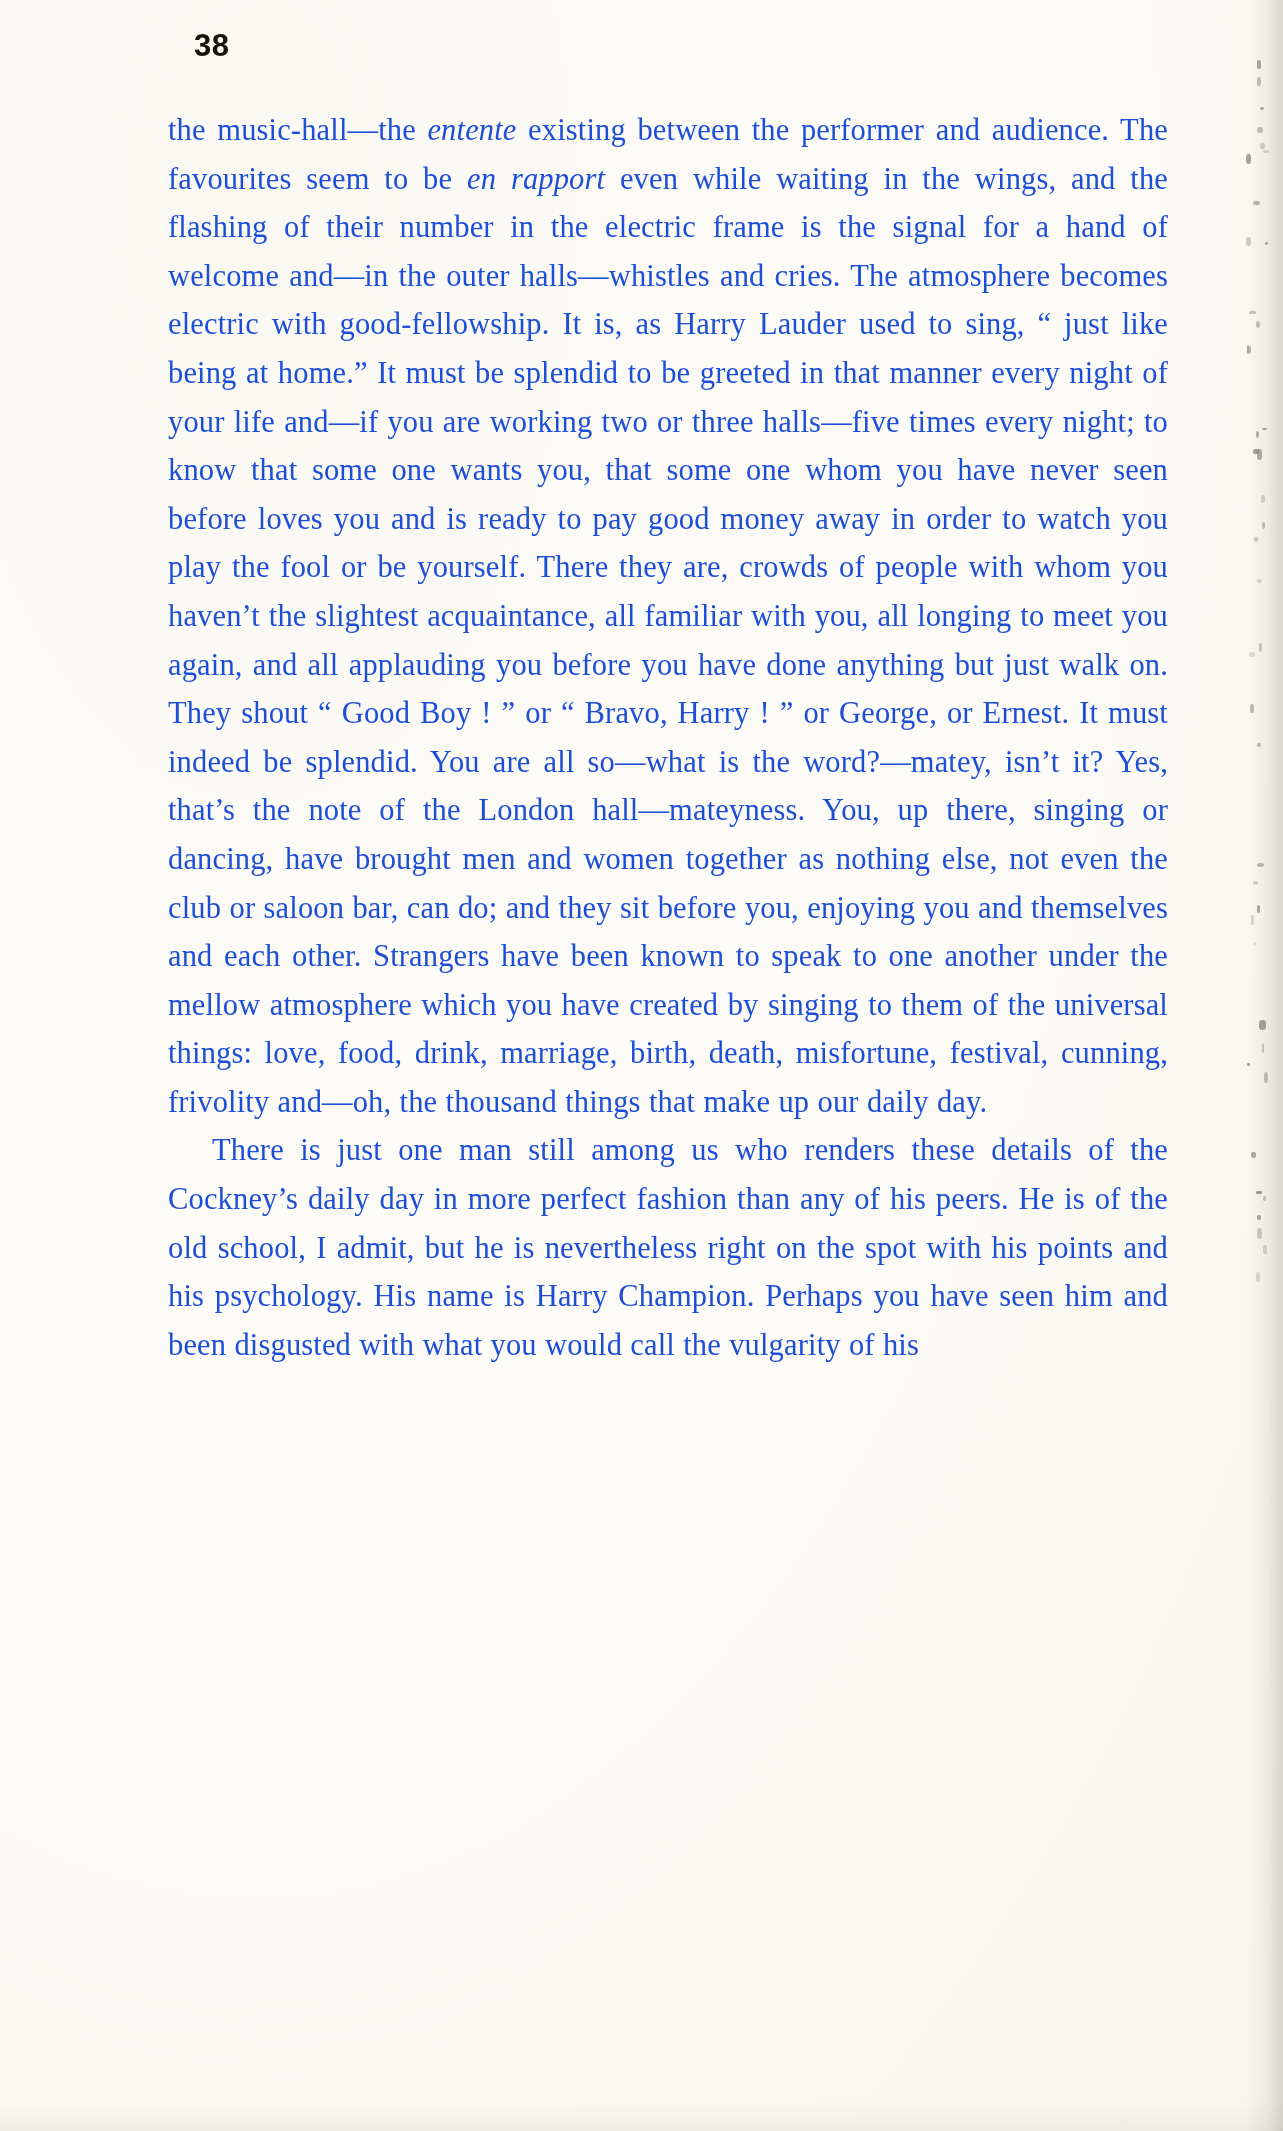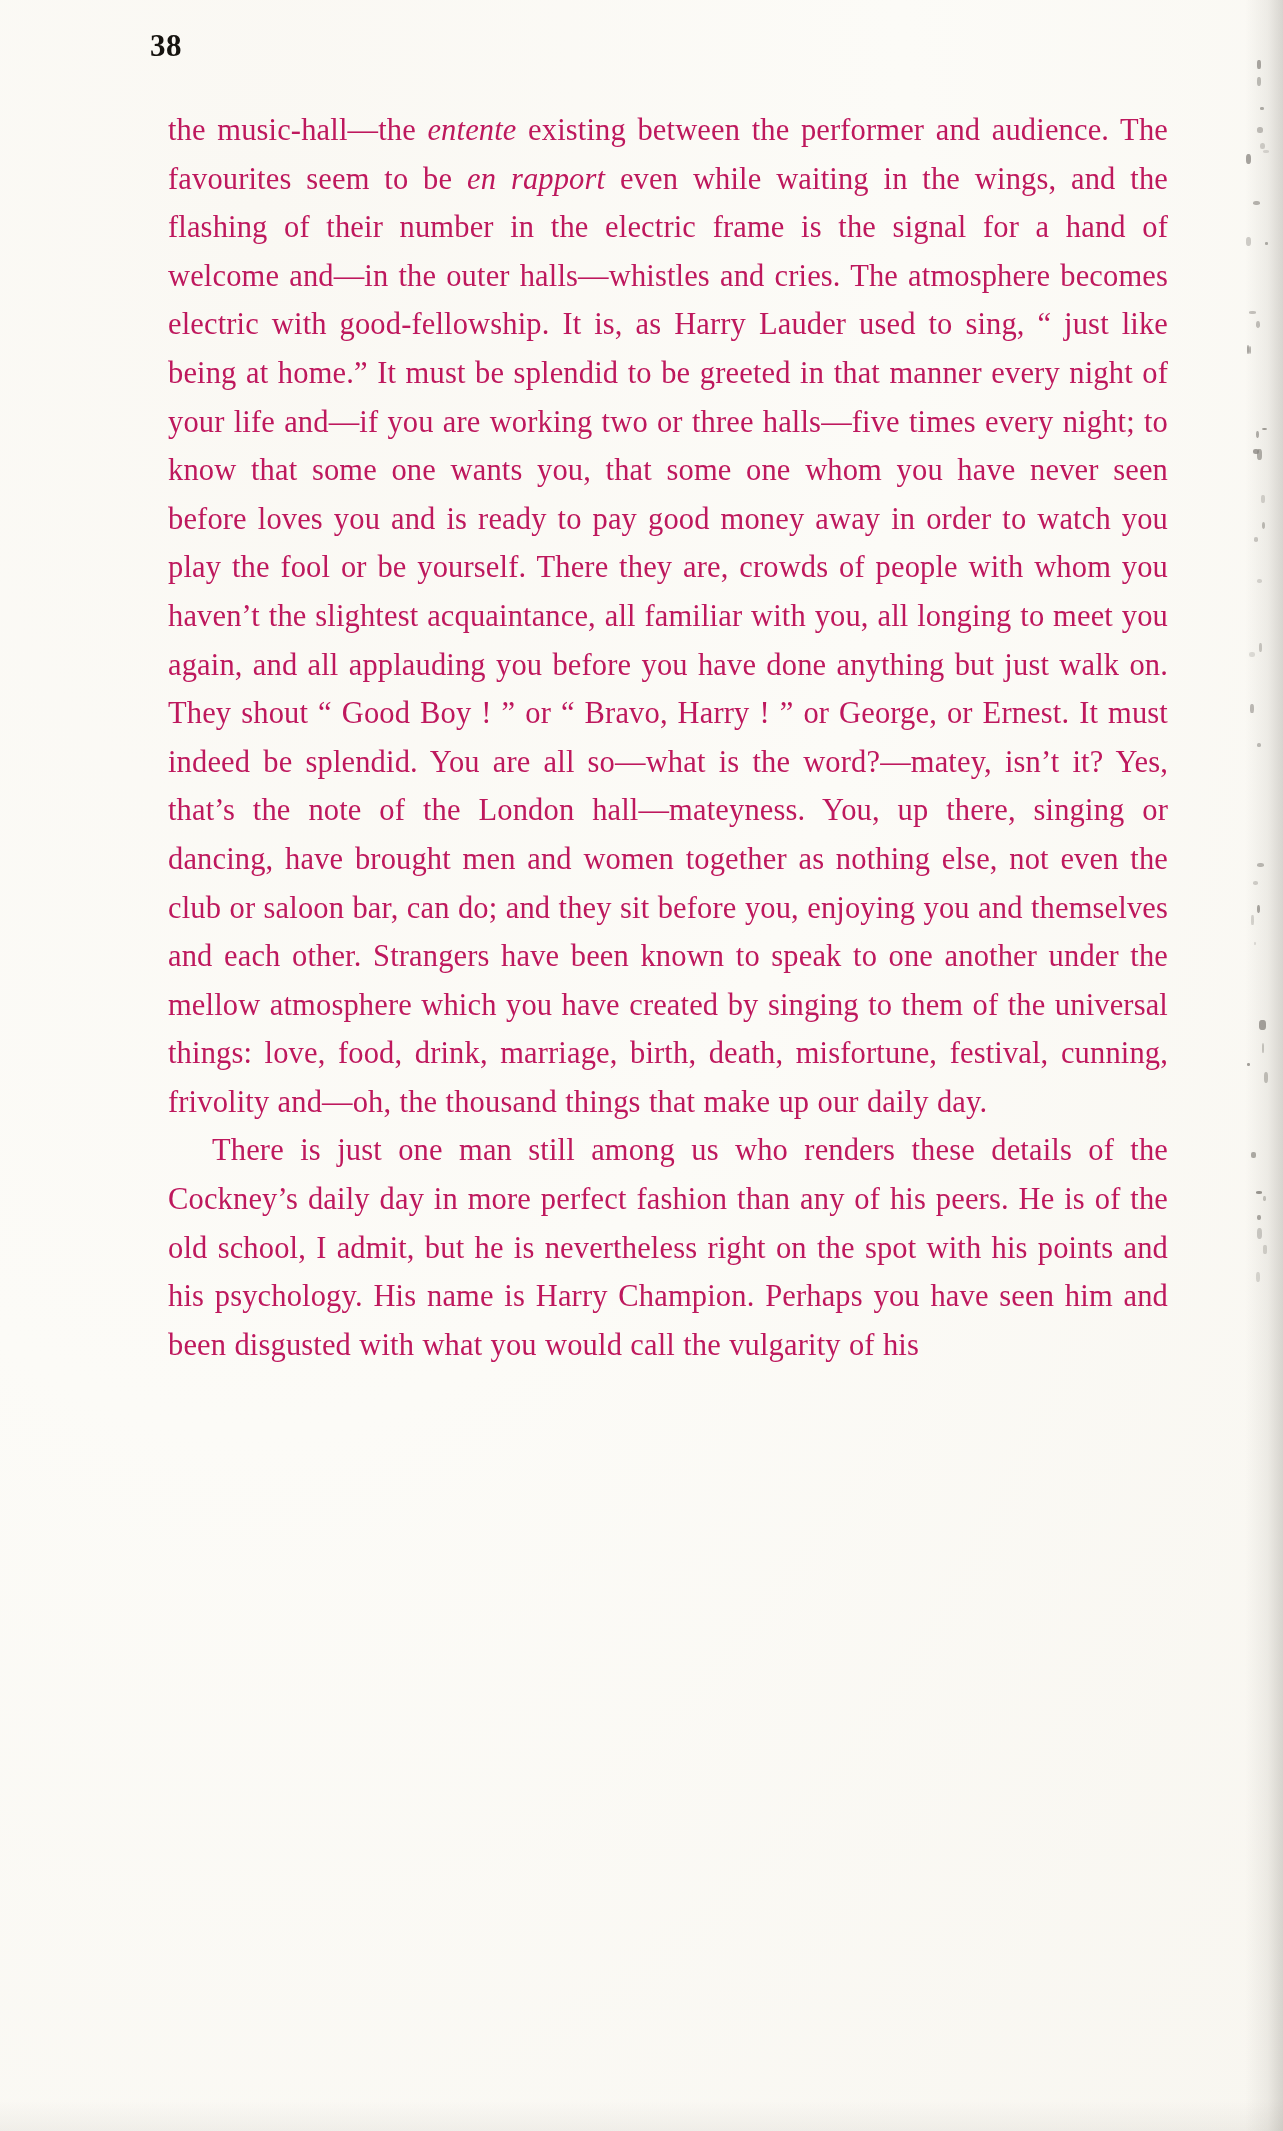--- a/index.html
+++ b/index.html
@@ -71,21 +71,22 @@
     height: 54px;
     display: flex;
     align-items: baseline;
   }
   .folio {
     font-size: 31px;
     font-weight: 700;
     letter-spacing: 0.5px;
     width: 70px;
     color: #16130f;
-    font-family: Liberation Serif, serif;
+    font-family: Liberation Sans, sans-serif;
+    margin-left: 44px;
   }
   .head-title {
     flex: 1;
     text-align: center;
     font-size: 34px;
     letter-spacing: 2.2px;
     font-weight: 600;
     padding-right: 70px;
     color: #100e0b;
     white-space: nowrap;
@@ -96,21 +97,21 @@
     top: 106px;
     left: 168px;
     width: 1000px;
   }
   p.para {
     margin: 0;
     font-size: 30.5px;
     line-height: 48.6px;
     text-align: justify;
     text-justify: inter-word;
-    color: #be185d;
+    color: #1d4ed8;
     font-weight: 500;
     letter-spacing: 0.15px;
     word-spacing: 0.5px;
   }
   p.para + p.para {
     text-indent: 44px;
   }
   em {
     font-style: italic;
   }

